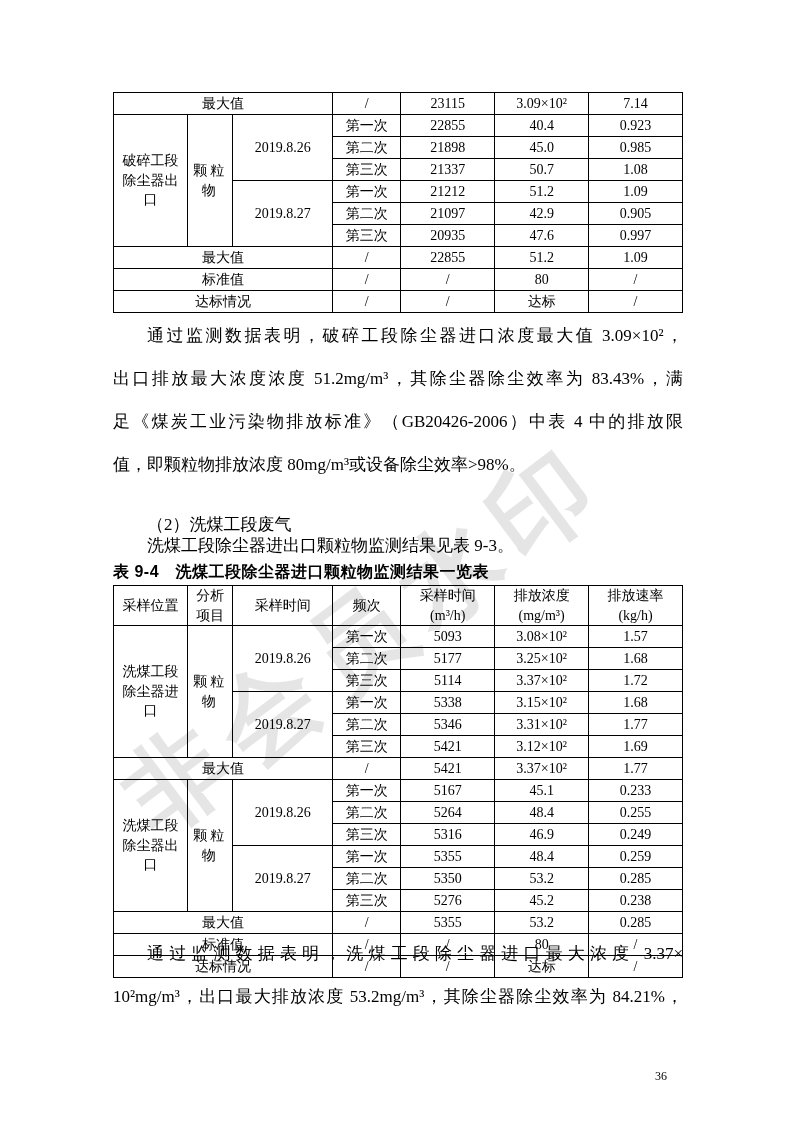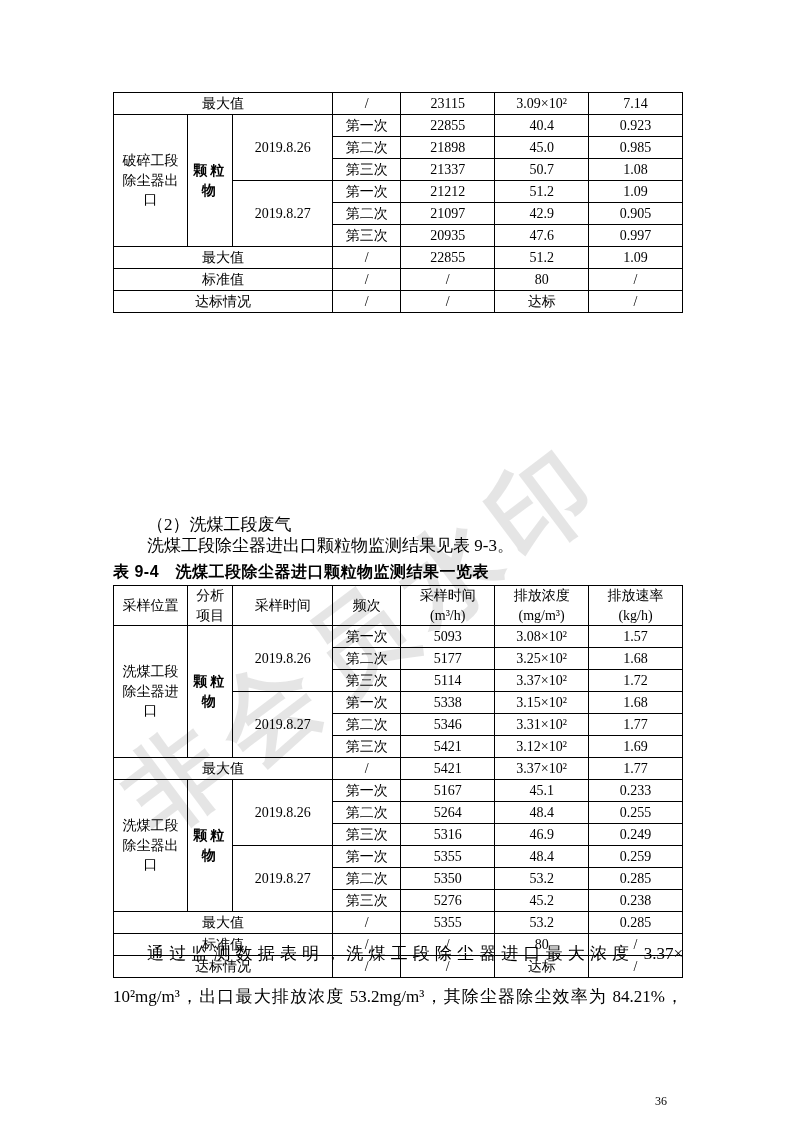--- a/index.html
+++ b/index.html
@@ -43,21 +43,21 @@
     padding:0 1px;
     overflow:hidden;
     line-height:1.4;
   }
   #prev-table{top:92px;}
   #table-94{top:585px;}
   tr.r{height:22px;}
   tr.hdr-row{height:38px;}
   .pre{white-space:pre-line;}
   td.pos{text-align:left;padding-left:4px;line-height:1.55;}
-  td.item{text-align:left;padding-left:5px;letter-spacing:3px;line-height:1.6;font-weight:bold;}
+  td.item{text-align:left;padding-left:5px;letter-spacing:3px;line-height:1.6;}
   td.hd{line-height:1.25;}
   
   .para{
     position:absolute;left:113px;width:570px;
     font-size:17px;
     z-index:1;
   }
   .pline{height:43px;line-height:43px;white-space:nowrap;}
   .jl{text-align:justify;text-align-last:justify;white-space:normal;}
   .ind{text-indent:2em;}
@@ -65,21 +65,21 @@
   #subheading{top:508px;height:34px;line-height:34px;}
   #lead-line{top:530px;height:32px;line-height:32px;}
   #table-title{
     top:560px;height:24px;line-height:24px;
     text-align:left;font-weight:700;
     font-family:"Liberation Sans","DejaVu Sans",sans-serif;
     font-size:16px;letter-spacing:0.5px;
   }
   #para2{top:932px;}
   #page-number{
-    position:absolute;left:655px;top:1094px;
+    position:absolute;left:655px;top:1069px;
     font-size:12px;z-index:1;
   }
 </style>
 </head>
 <body>
 
 <div class="page">
 
   <div class="watermark">非会员水印</div>
 
@@ -161,20 +161,26 @@
     <tr class="r">
       <td colspan="3">达标情况</td>
       <td>/</td>
       <td>/</td>
       <td>达标</td>
       <td>/</td>
     </tr>
   </tbody>
     </table>
 
+  <div class="para" id="para1">
+    <div class="pline ind jl">通过监测数据表明，破碎工段除尘器进口浓度最大值 3.09×10²，</div>
+    <div class="pline jl">出口排放最大浓度浓度 51.2mg/m³，其除尘器除尘效率为 83.43%，满</div>
+    <div class="pline jl">足《煤炭工业污染物排放标准》（GB20426-2006）中表 4 中的排放限</div>
+    <div class="pline">值，即颗粒物排放浓度 80mg/m³或设备除尘效率&gt;98%。</div>
+  </div>
 
   <div class="para ind" id="subheading">（2）洗煤工段废气</div>
 
   <div class="para ind" id="lead-line">洗煤工段除尘器进出口颗粒物监测结果见表 9-3。</div>
 
   <div class="para" id="table-title">表 9-4　洗煤工段除尘器进口颗粒物监测结果一览表</div>
 
   <table class="doc" id="table-94">
     <colgroup>
       <col style="width:13%">

